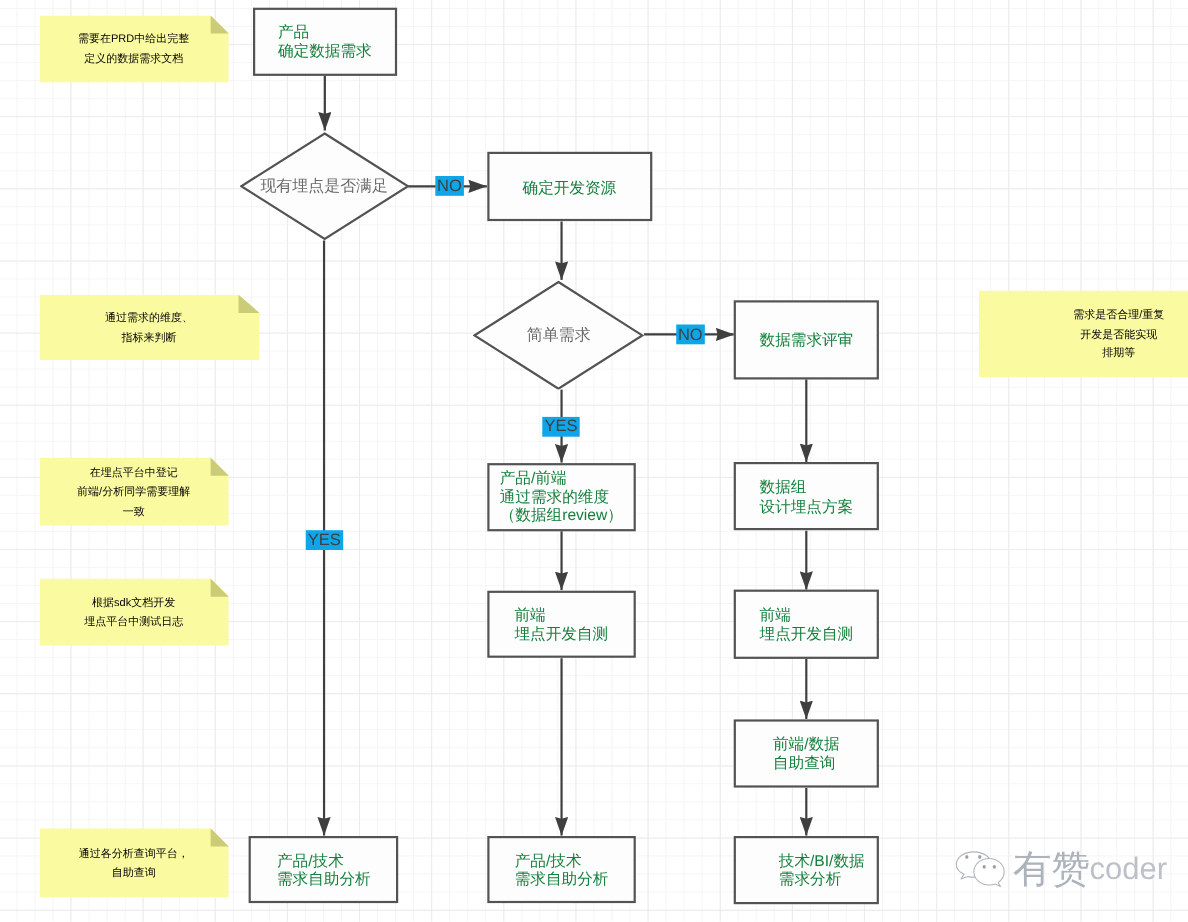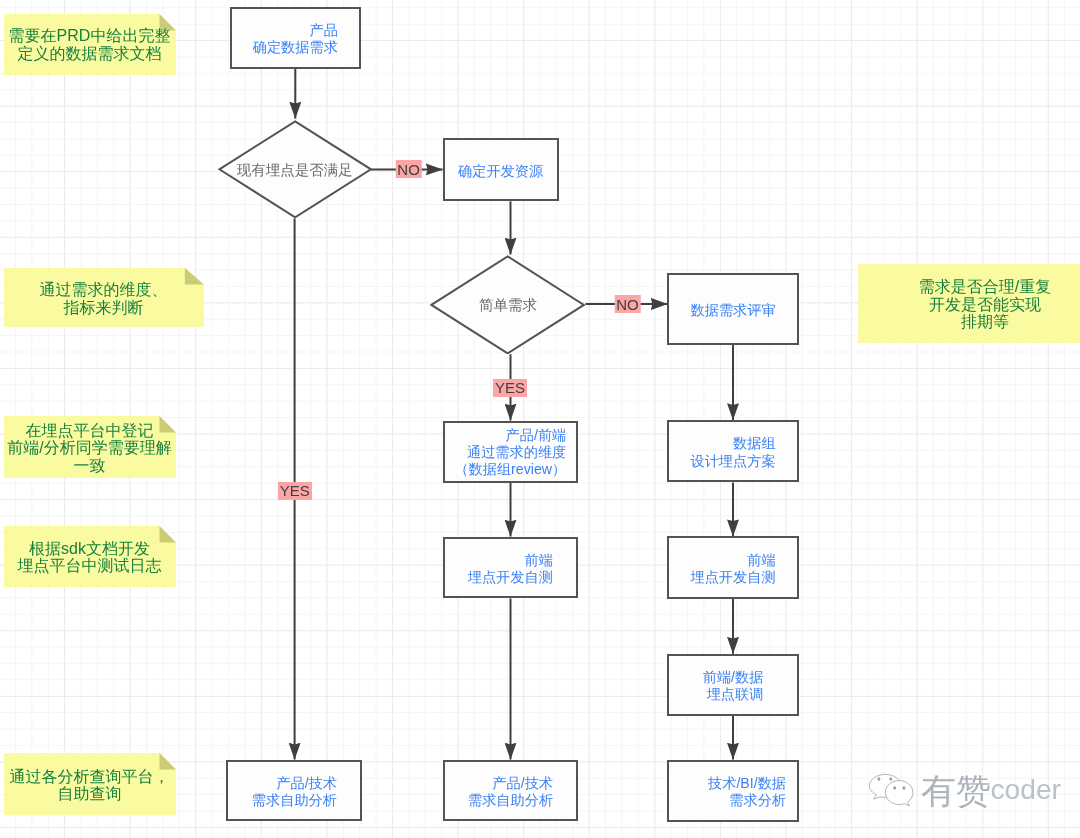--- a/index.html
+++ b/index.html
@@ -14,35 +14,35 @@
       linear-gradient(to right, #ebebeb 1px, transparent 1px),
       linear-gradient(to bottom, #ececec 1px, transparent 1px),
       linear-gradient(to right, #f4f4f4 1px, transparent 1px),
       linear-gradient(to bottom, #f5f5f5 1px, transparent 1px);
     background-size: 65.6px 65.6px, 65.6px 65.6px, 16.4px 16.4px, 16.4px 16.4px;
     background-position: 64px 40px, 64px 40px, 15px 7.3px, 15px 7.3px;
   }
   svg.layer{position:absolute;left:0;top:0;width:1080px;height:838px;}
   .node{position:absolute;box-sizing:border-box;background:#fdfdfd;
         border:2px solid #535353;
-        display:flex;align-items:center;justify-content:center;text-align:right;
-        color:#3b82f6;font-size:14.2px;line-height:17.1px;white-space:pre;
+        display:flex;align-items:center;justify-content:center;text-align:left;
+        color:#15803d;font-size:14.2px;line-height:17.1px;white-space:pre;
         letter-spacing:0px;}
   .node span{position:relative;top:1.3px;}
   .dia{position:absolute;display:flex;align-items:center;justify-content:center;
        text-align:center;color:#6a6a6a;font-size:14.5px;line-height:17.5px;white-space:pre;}
   .dia svg{position:absolute;left:0;top:0;}
   .dia span{position:relative;z-index:2;top:1.3px;}
-  .note{position:absolute;box-sizing:border-box;color:#15803d;
+  .note{position:absolute;box-sizing:border-box;color:#000000;
         display:flex;align-items:center;justify-content:center;text-align:center;
-        font-size:16px;line-height:17.5px;white-space:pre;}
+        font-size:10px;line-height:17.5px;white-space:pre;margin-left:32px;}
   .note .paper{position:absolute;left:0;top:0;width:100%;height:100%;}
   .note span{position:relative;z-index:2;top:0.6px;}
   .lbl{position:absolute;color:#3f3f3f;font-size:15px;line-height:15px;
-       white-space:pre;background:#fca5a5;transform:translate(-50%,-50%);
+       white-space:pre;background:#0ea5e9;transform:translate(-50%,-50%);
        padding:1.5px 2px;font-family:"Liberation Sans",sans-serif;}
   .wm{position:absolute;display:flex;align-items:flex-end;}
   .wm .wmicon{display:block;}
   .wm .wmcjk{color:#adb3bb;font-size:35px;line-height:27px;white-space:pre;
       font-family:"Liberation Sans",sans-serif;margin-left:3px;
       position:relative;top:-8px;}
   .wm .wmlat{color:#bcc1c8;font-size:28.2px;line-height:28.2px;white-space:pre;
       font-family:"Liberation Sans",sans-serif;font-weight:300;
       position:relative;top:-9px;left:-0.5px;}
 </style>
@@ -91,21 +91,21 @@
 确定数据需求</span>
   </div>
 
   <div class="dia" style="left:217.6px;top:120.4px;width:154.3px;height:98.6px;">
     <svg width="154.3" height="98.6" viewBox="0 0 154.3 98.6">
       <path d="M 77.15 1.35 L 152.95 49.3 L 77.15 97.25 L 1.35 49.3 Z" fill="#fdfdfd" stroke="#535353" stroke-width="2" stroke-linejoin="miter"></path>
     </svg>
     <span>现有埋点是否满足</span>
   </div>
 
-  <div class="node" style="left:442.6px;top:138.4px;width:116px;height:62.8px;">
+  <div class="node" style="left:442.6px;top:138.4px;width:150px;height:62.8px;">
     <span>确定开发资源</span>
   </div>
 
   <div class="dia" style="left:430.3px;top:254.5px;width:155.3px;height:99.8px;">
     <svg width="155.3" height="99.8" viewBox="0 0 155.3 99.8">
       <path d="M 77.65 1.4 L 153.9 49.9 L 77.65 98.4 L 1.4 49.9 Z" fill="#fdfdfd" stroke="#535353" stroke-width="2" stroke-linejoin="miter"></path>
     </svg>
     <span>简单需求</span>
   </div>
 
@@ -129,21 +129,21 @@
 埋点开发自测</span>
   </div>
 
   <div class="node" style="left:667.3px;top:536.3px;width:131.5px;height:62.4px;">
     <span>前端
 埋点开发自测</span>
   </div>
 
   <div class="node" style="left:667.3px;top:653.9px;width:131.5px;height:62.2px;">
     <span>前端/数据
-埋点联调</span>
+自助查询</span>
   </div>
 
   <div class="node" style="left:226.3px;top:759.7px;width:136.2px;height:61.6px;">
     <span>产品/技术
 需求自助分析</span>
   </div>
 
   <div class="node" style="left:443px;top:759.7px;width:135px;height:61.6px;">
     <span>产品/技术
 需求自助分析</span>

